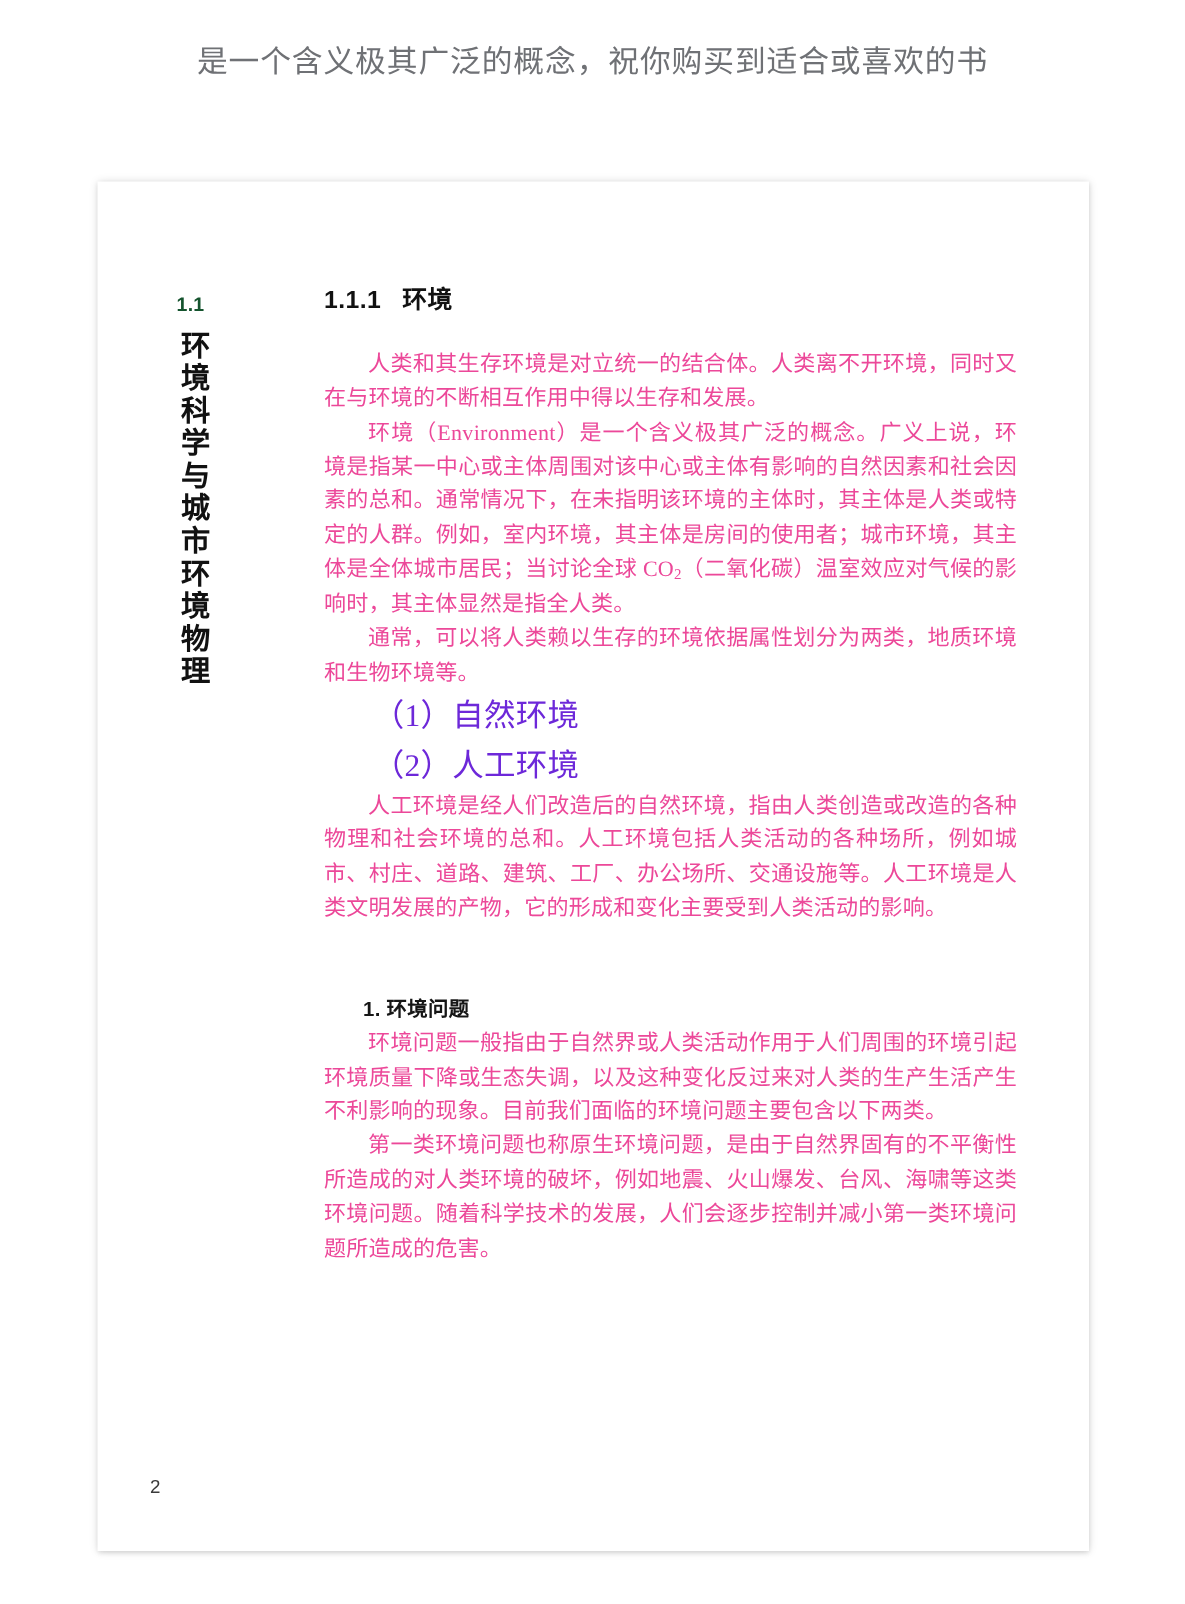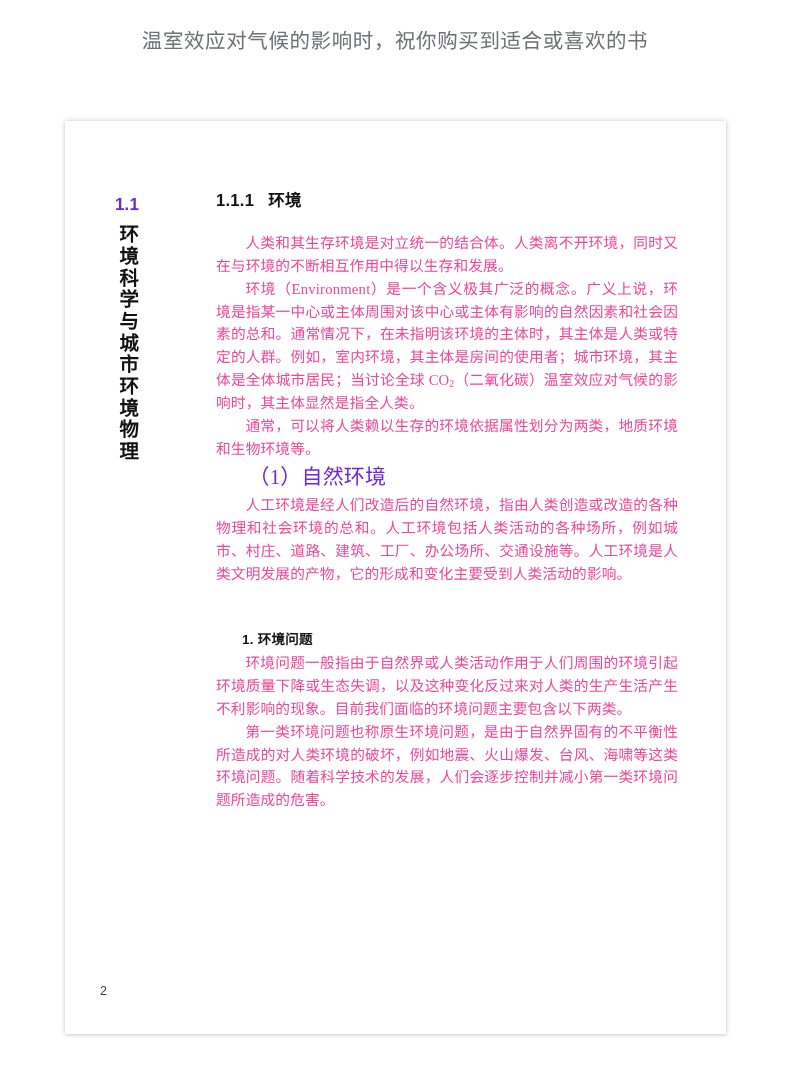--- a/index.html
+++ b/index.html
@@ -53,22 +53,22 @@
   .chapter-rail {
     position: absolute;
     left: 32px;
     top: 75px;
     width: 60px;
     text-align: center;
   }
   .chapter-number {
     font-family: "Liberation Sans", "DejaVu Sans", sans-serif;
     font-weight: bold;
-    font-size: 17px;
-    color: #6d28d9;
+    font-size: 13px;
+    color: #14532d;
     letter-spacing: 0.2px;
     line-height: 1;
     margin-bottom: 11px;
   }
   .chapter-title-vertical {
     font-family: "Liberation Sans", "DejaVu Sans", sans-serif;
     font-weight: bold;
     font-size: 19.5px;
     color: #111111;
     writing-mode: vertical-rl;
@@ -148,21 +148,21 @@
     bottom: 36px;
     font-family: "Liberation Sans", "DejaVu Sans", sans-serif;
     font-size: 12.5px;
     color: #3a3a3a;
   }
 </style>
 </head>
 <body>
 
 <div class="banner">
-  <div class="banner-text">温室效应对气候的影响时，祝你购买到适合或喜欢的书</div>
+  <div class="banner-text">是一个含义极其广泛的概念，祝你购买到适合或喜欢的书</div>
 </div>
 
 <div class="sheet">
 
   <div class="chapter-rail">
     <div class="chapter-number">1.1</div>
     <div class="chapter-title-vertical">环境科学与城市环境物理</div>
   </div>
 
   <div class="content">
@@ -176,20 +176,21 @@
 
     <p class="para">
       <span>环境（</span><span class="latin">Environment</span><span>）是一个含义极其广泛的概念。广义上说，环境是指某一中心或主体周围对该中心或主体有影响的自然因素和社会因素的总和。通常情况下，在未指明该环境的主体时，其主体是人类或特定的人群。例如，室内环境，其主体是房间的使用者；城市环境，其主体是全体城市居民；当讨论全球 CO</span><sub class="chem">2</sub><span>（二氧化碳）温室效应对气候的影响时，其主体显然是指全人类。</span>
     </p>
 
     <p class="para">通常，可以将人类赖以生存的环境依据属性划分为两类，地质环境和生物环境等。</p>
 
     <p class="list-label">（1）自然环境</p>
 
 
+    <p class="list-label">（2）人工环境</p>
 
     <p class="para">人工环境是经人们改造后的自然环境，指由人类创造或改造的各种物理和社会环境的总和。人工环境包括人类活动的各种场所，例如城市、村庄、道路、建筑、工厂、办公场所、交通设施等。人工环境是人类文明发展的产物，它的形成和变化主要受到人类活动的影响。</p>
 
     <div class="gap-before-h2"></div>
     <div class="gap-after-h2-b"></div>
 
     <h3 class="sub-heading">1. 环境问题</h3>
 
     <p class="para">环境问题一般指由于自然界或人类活动作用于人们周围的环境引起环境质量下降或生态失调，以及这种变化反过来对人类的生产生活产生不利影响的现象。目前我们面临的环境问题主要包含以下两类。</p>
 

